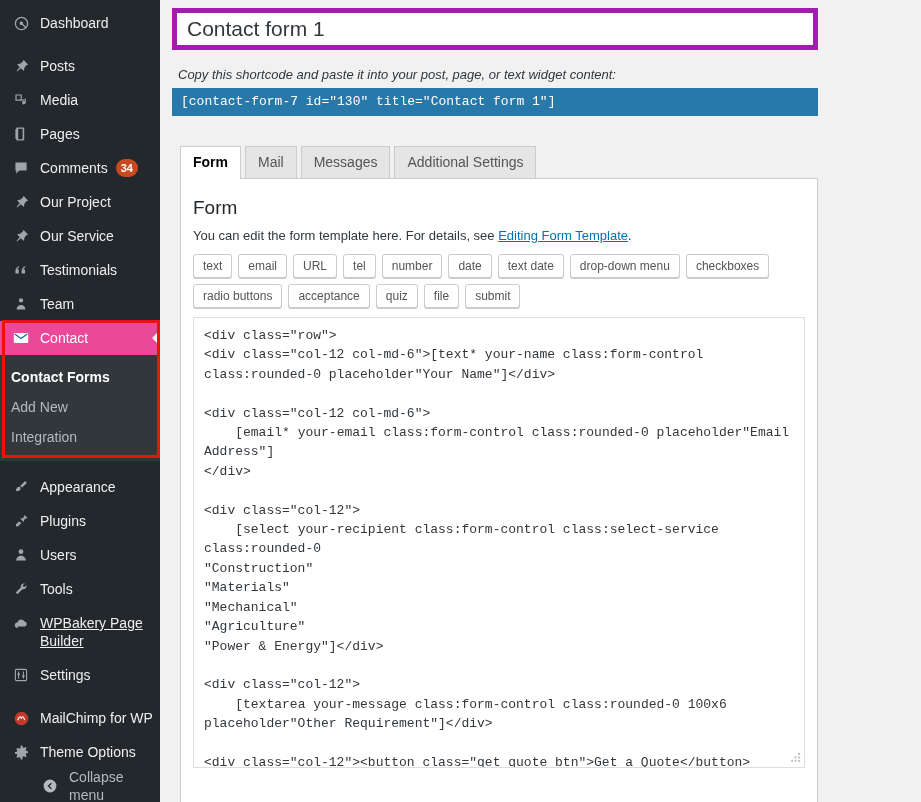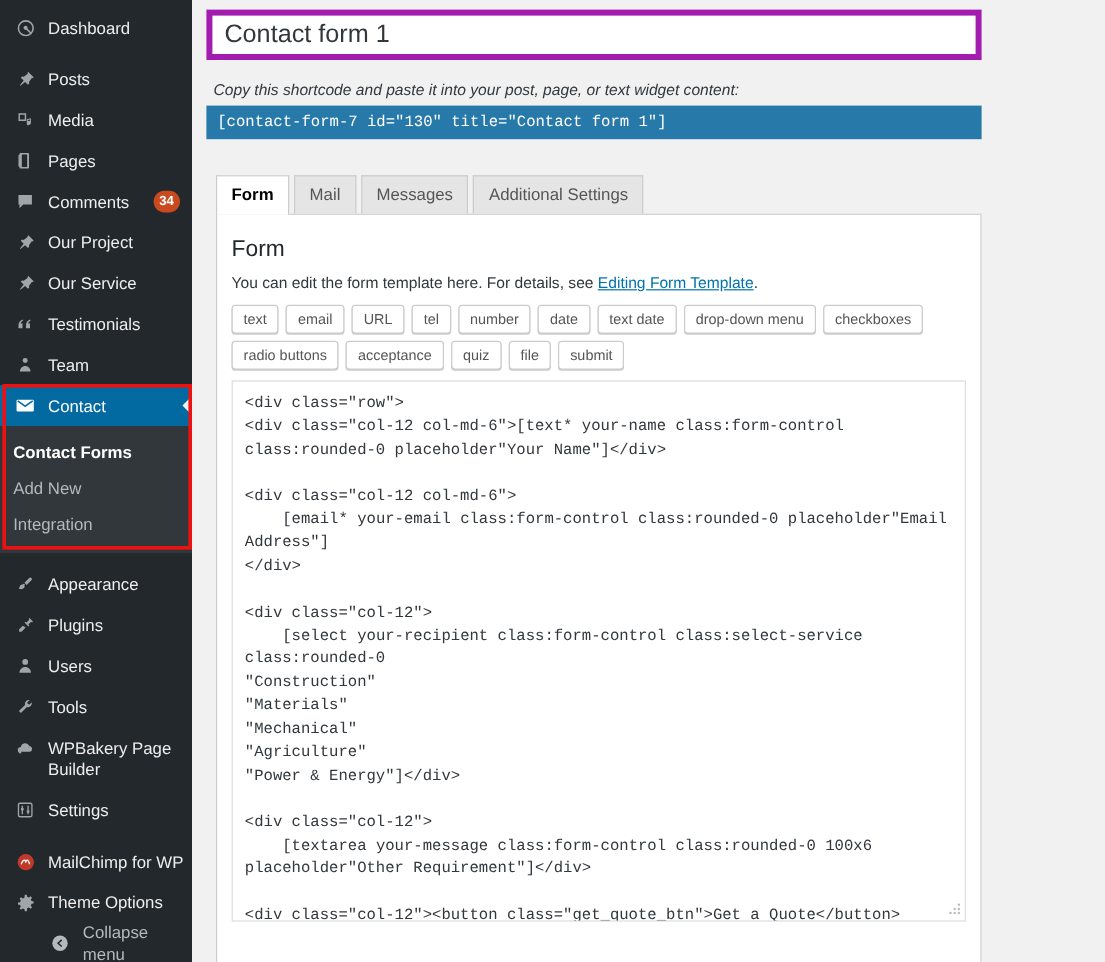--- a/index.html
+++ b/index.html
@@ -25,26 +25,26 @@
     color: #eee; font-size: 14px; line-height: 18px;
     position: relative;
   }
   .menu-item .mi-icon {
     width: 20px; min-width: 20px; height: 20px;
     display: flex; align-items: center; justify-content: center;
     margin-right: 9px; color: #a0a5aa;
   }
   .menu-item .mi-icon svg { display: block; }
   .menu-item .mi-label { white-space: normal; }
-  .menu-item.tall { height: 52px; align-items: flex-start; padding-top: 8px; }
+  .menu-item.tall { height: 52px; align-items: flex-start; padding-top: 8px; text-decoration: underline; }
   .menu-item.tall .mi-icon { margin-top: 0px; }
   .menu-item.tall .mi-label { line-height: 18px; }
 
   .menu-item.current {
-    background: #0369a1; color: #fff; font-weight: normal;
+    background: #ec4899; color: #fff; font-weight: normal;
   }
   .menu-item.current .mi-icon { color: #fff; }
   .menu-arrow {
     position: absolute; right: 0px; top: 50%; transform: translateY(-50%);
     width: 0; height: 0;
     border-top: 8px solid transparent;
     border-bottom: 8px solid transparent;
     border-right: 8px solid #f1f1f1;
   }
   .menu-sep { height: 9px; }
@@ -60,21 +60,21 @@
 
   .collapse-item { color: #b4b9be; padding-left: 40px; }
   .collapse-item .mi-icon { color: #b4b9be; }
 
   .badge {
     display: inline-flex; align-items: center; justify-content: center;
     min-width: 18px; height: 18px; padding: 0 5px;
     background: #ca4a1f; color: #fff;
     border-radius: 9px;
     font-size: 11px; line-height: 18px; font-weight: 600;
-    margin-left: 20px;
+    margin-left: 8px;
   }
 
   
   #annot-box {
     position: absolute;
     left: 2px; top: 320px;
     width: 158px; height: 138px;
     border: 3px solid #ee1111;
     pointer-events: none;
     z-index: 40;

